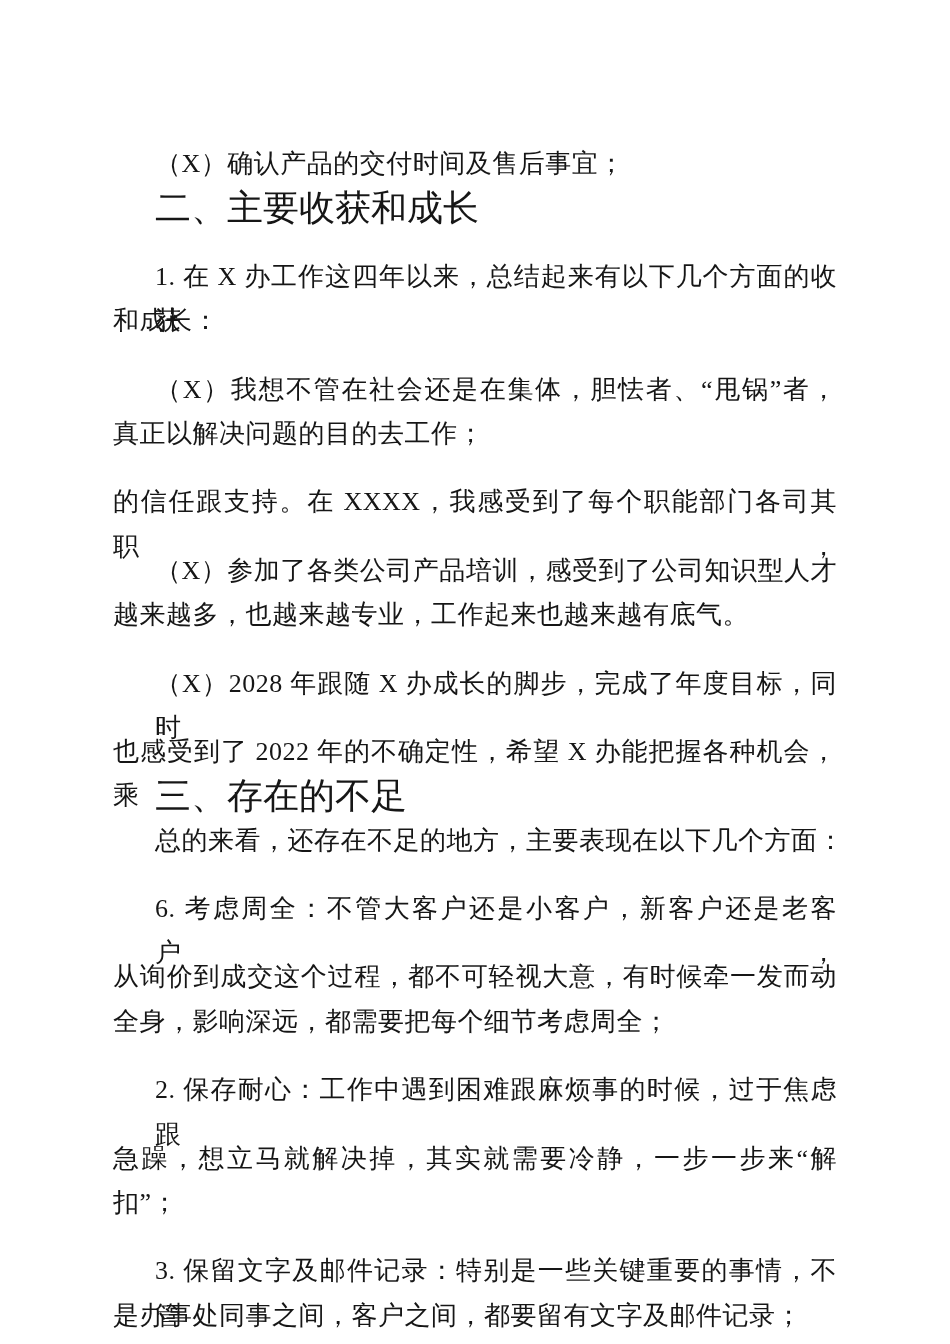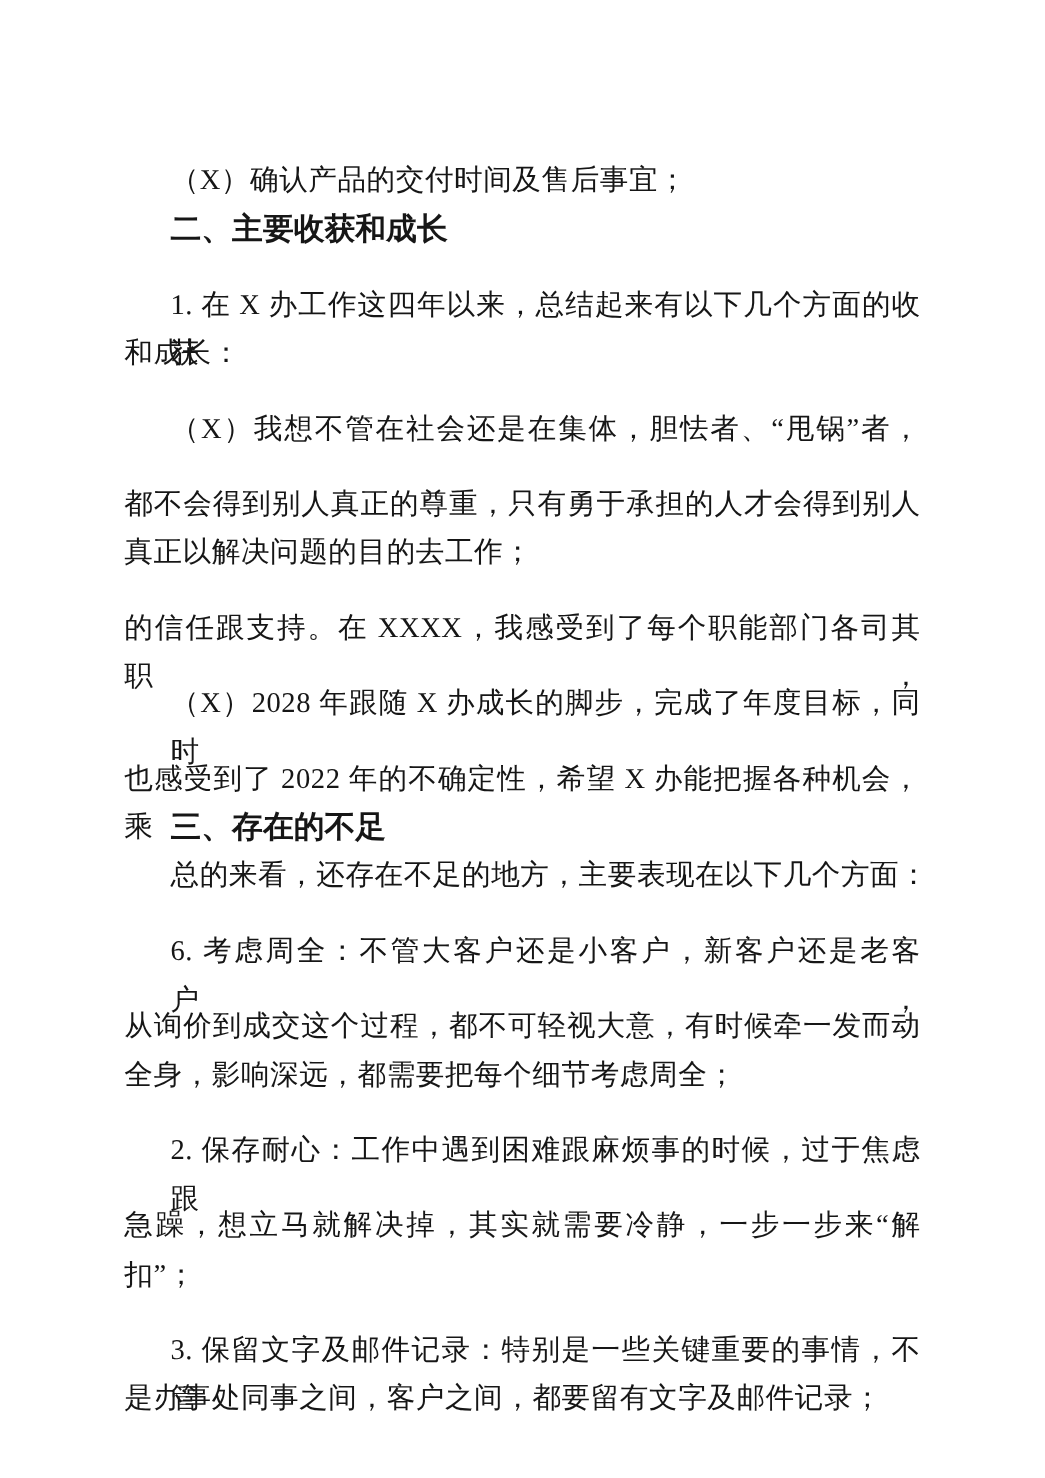--- a/index.html
+++ b/index.html
@@ -33,44 +33,47 @@
     white-space: normal;
     text-align: justify;
     text-align-last: justify;
     margin-top: 24px;
   }
   .line.indent {
     padding-left: 42px;
   }
   .paragraph.heading .line {
     font-family: "Liberation Sans", sans-serif;
-    font-weight: 700;
-    font-size: 28px;
+    font-weight: 400;
+    font-size: 36px;
     letter-spacing: 0;
   }
 </style>
 </head>
 <body>
 
 <div class="page">
     <div class="paragraph body">
       <div class="line indent">（X）确认产品的交付时间及售后事宜；</div>
     </div>
     <div class="paragraph heading">
       <div class="line indent">二、主要收获和成长</div>
     </div>
     <div class="paragraph body">
       <div class="line indent justify">1. 在 X 办工作这四年以来，总结起来有以下几个方面的收获</div>
       <div class="line">和成长：</div>
     </div>
     <div class="paragraph body">
       <div class="line indent justify">（X）我想不管在社会还是在集体，胆怯者、“甩锅”者，</div>
-      <div class="line justify">都不会得到别人真正的尊重，只有勇于承担的人才会得到别人</div>
       <div class="line">真正以解决问题的目的去工作；</div>
       <div class="line justify">的信任跟支持。在 XXXX，我感受到了每个职能部门各司其职，</div>
+    </div>
+    <div class="paragraph body">
+      <div class="line indent justify">（X）参加了各类公司产品培训，感受到了公司知识型人才</div>
+      <div class="line">越来越多，也越来越专业，工作起来也越来越有底气。</div>
     </div>
     <div class="paragraph body">
       <div class="line indent justify">（X）2028 年跟随 X 办成长的脚步，完成了年度目标，同时</div>
       <div class="line justify">也感受到了 2022 年的不确定性，希望 X 办能把握各种机会，乘</div>
     </div>
     <div class="paragraph heading">
       <div class="line indent">三、存在的不足</div>
     </div>
     <div class="paragraph body">
       <div class="line indent">总的来看，还存在不足的地方，主要表现在以下几个方面：</div>

